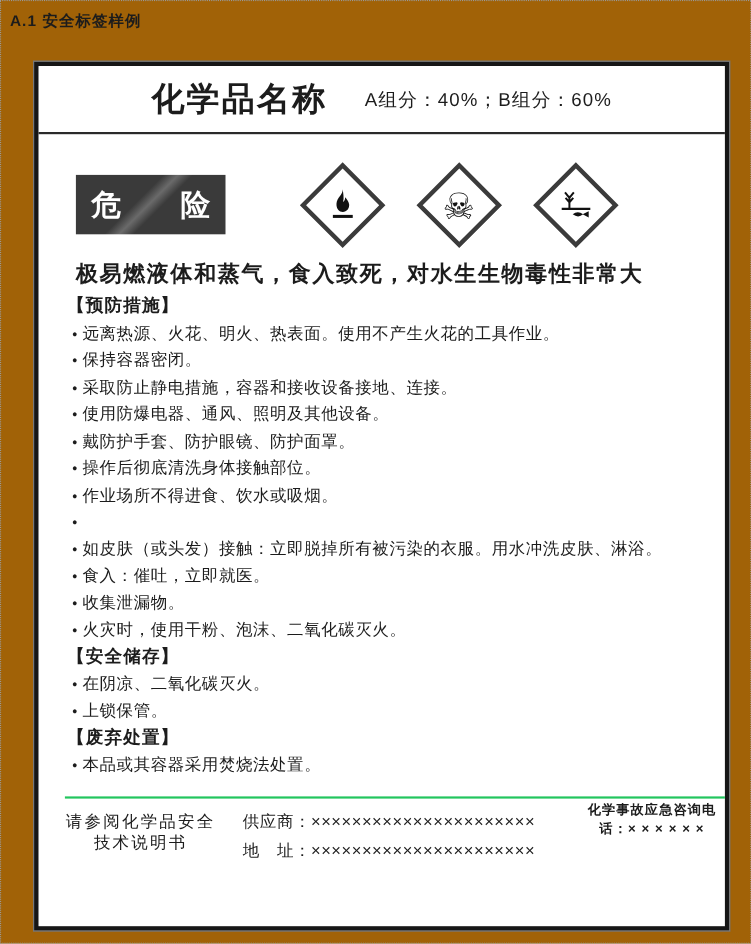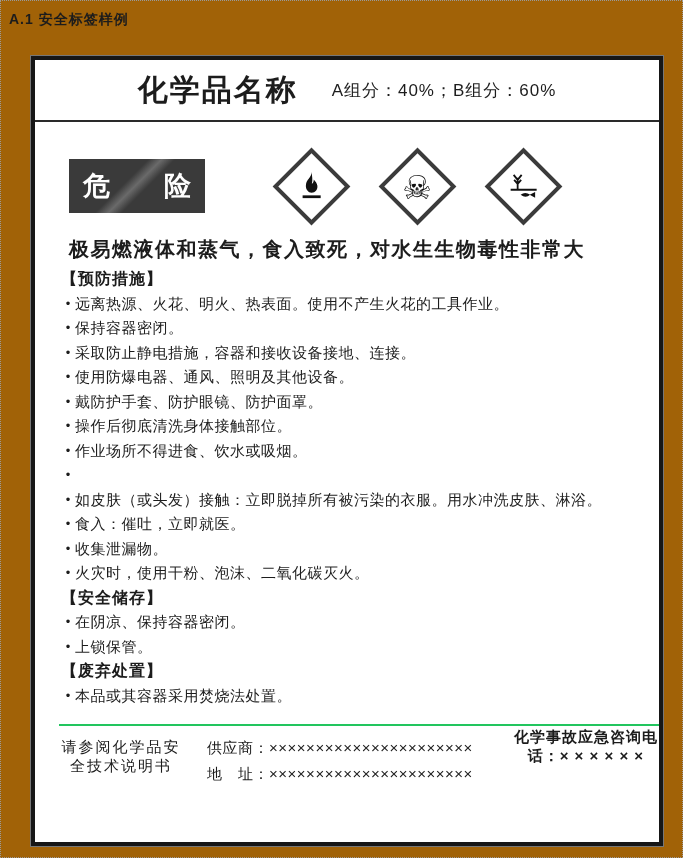--- a/index.html
+++ b/index.html
@@ -52,21 +52,21 @@
   .bullet-item { display:flex; line-height:24.5px; }
   .bullet { width:14px; flex:0 0 14px; text-align:center; font-size:13px; }
   .bullet-text { letter-spacing:0.5px; }
   
   .label-footer { flex:0 0 118px; border-top:2px solid #22c55e; display:flex; flex-direction:row; font-size:15px;margin-left:24px; }
   .sds-note { text-align:center; margin-top:12px; letter-spacing:2px; }
   .contact-grid { display:flex; margin-top:9px; padding:0 40px 0 24px; }
   .contact-left { flex:1; }
   .contact-right { flex:0 0 180px; }
   .contact-row { line-height:26px; white-space:nowrap; letter-spacing:0.5px; }
-  .emergency { text-align:center; margin-top:2px; font-size:15px; font-weight:600; letter-spacing:1px; }
+  .emergency { text-align:center; margin-top:2px; font-size:12px; font-weight:600; letter-spacing:1px; }
 </style>
 </head>
 <body>
 
 <div class="page">
   <div class="doc-heading">A.1  安全标签样例</div>
 
   <div class="label-box">
 
     <div class="label-header">
@@ -167,21 +167,21 @@
           <div class="bullet-item">
               <span class="bullet">•</span>
               <span class="bullet-text">火灾时，使用干粉、泡沫、二氧化碳灭火。</span>
             </div>
         </div>
 
         <div>
           <div class="section-title">【安全储存】</div>
           <div class="bullet-item">
               <span class="bullet">•</span>
-              <span class="bullet-text">在阴凉、保持容器密闭。</span>
+              <span class="bullet-text">在阴凉、二氧化碳灭火。</span>
             </div>
           <div class="bullet-item">
               <span class="bullet">•</span>
               <span class="bullet-text">上锁保管。</span>
             </div>
         </div>
 
         <div>
           <div class="section-title">【废弃处置】</div>
           <div class="bullet-item">

